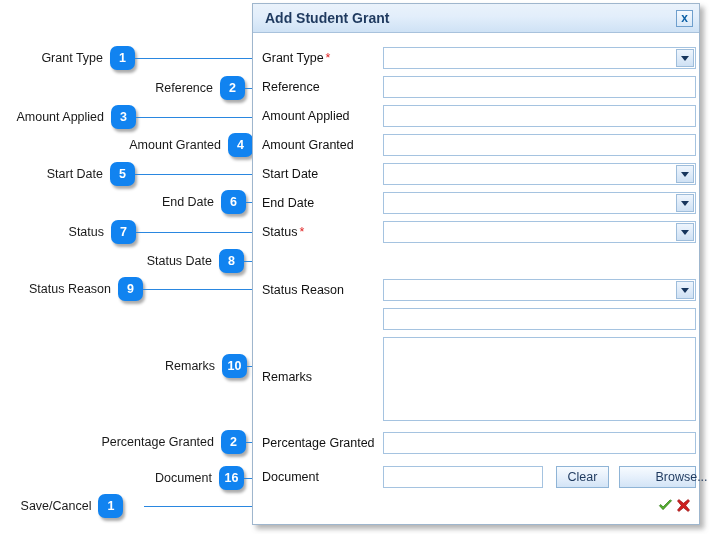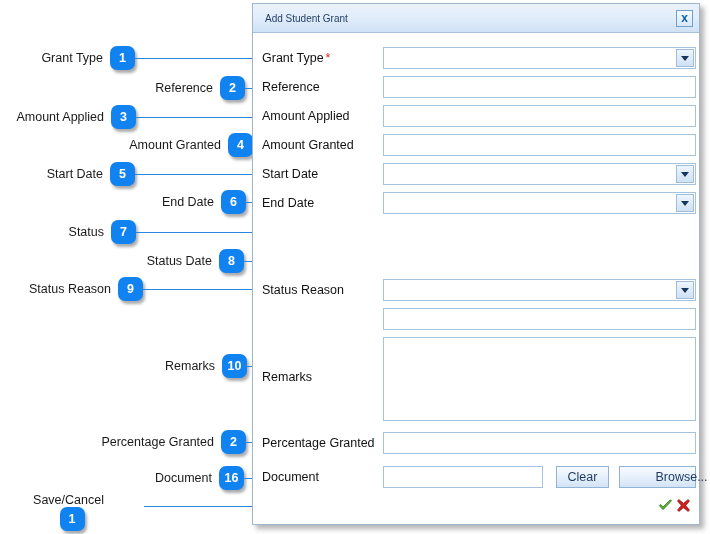--- a/index.html
+++ b/index.html
@@ -66,23 +66,24 @@
   #titlebar {
     height: 29px;
     background: linear-gradient(to bottom, #eaf2fb 0%, #e2eefb 45%, #cfe2f5 100%);
     border-bottom: 1px solid #a8c2dc;
     display: flex;
     align-items: center;
     padding: 0 6px 0 12px;
     box-sizing: border-box;
   }
   #title-text {
-    font-size: 10px;
+    font-size: 14px;
     color: #1f3a5f;
     flex: 1 1 auto;
+    font-weight: bold;
   }
   #close-btn {
     width: 17px;
     height: 17px;
     border: 1px solid #6f9fcd;
     background: linear-gradient(to bottom, #f4f9ff, #d8e8f8);
     color: #0b5fa5;
     font-size: 12px;
     font-weight: bold;
     font-family: "Liberation Sans", sans-serif;
@@ -254,21 +255,21 @@
     <div class="callout" style="top: 430px; left: 0px; width: 246px; justify-content: flex-end;">
       <span class="callout-label">Percentage Granted</span>
       <span class="callout-badge">2</span>
     </div>
     <div class="callout-line" style="top: 442px; left: 246px; width: 16px;"></div>
     <div class="callout" style="top: 466px; left: 0px; width: 244px; justify-content: flex-end;">
       <span class="callout-label">Document</span>
       <span class="callout-badge">16</span>
     </div>
     <div class="callout-line" style="top: 478px; left: 244px; width: 18px;"></div>
-    <div class="callout" style="top: 494px; left: 0px; width: 144px; justify-content: space-between; flex-direction: column;">
+    <div class="callout" style="top: 494px; left: 0px; width: 144px; justify-content: center;">
       <span class="callout-label">Save/Cancel</span>
       <span class="callout-badge">1</span>
     </div>
     <div class="callout-line" style="top: 506px; left: 144px; width: 540px;"></div>
   </div>
 
 <div id="dialog">
 
   <div id="titlebar">
     <span id="title-text">Add Student Grant</span>
@@ -299,20 +300,28 @@
       <div class="row" style="top: 128px;">
         <div class="f-label"><span>Start Date</span></div>
         <div class="ctl combo">
           <div class="arrow-btn">
             <div class="tri-down"></div>
           </div>
         </div>
       </div>
       <div class="row" style="top: 157px;">
         <div class="f-label"><span>End Date</span></div>
+        <div class="ctl combo">
+          <div class="arrow-btn">
+            <div class="tri-down"></div>
+          </div>
+        </div>
+      </div>
+      <div class="row" style="top: 186px;">
+        <div class="f-label"><span>Status</span><span class="req">*</span></div>
         <div class="ctl combo">
           <div class="arrow-btn">
             <div class="tri-down"></div>
           </div>
         </div>
       </div>
       <div class="row" style="top: 244px;">
         <div class="f-label"><span>Status Reason</span></div>
         <div class="ctl combo">
           <div class="arrow-btn">

